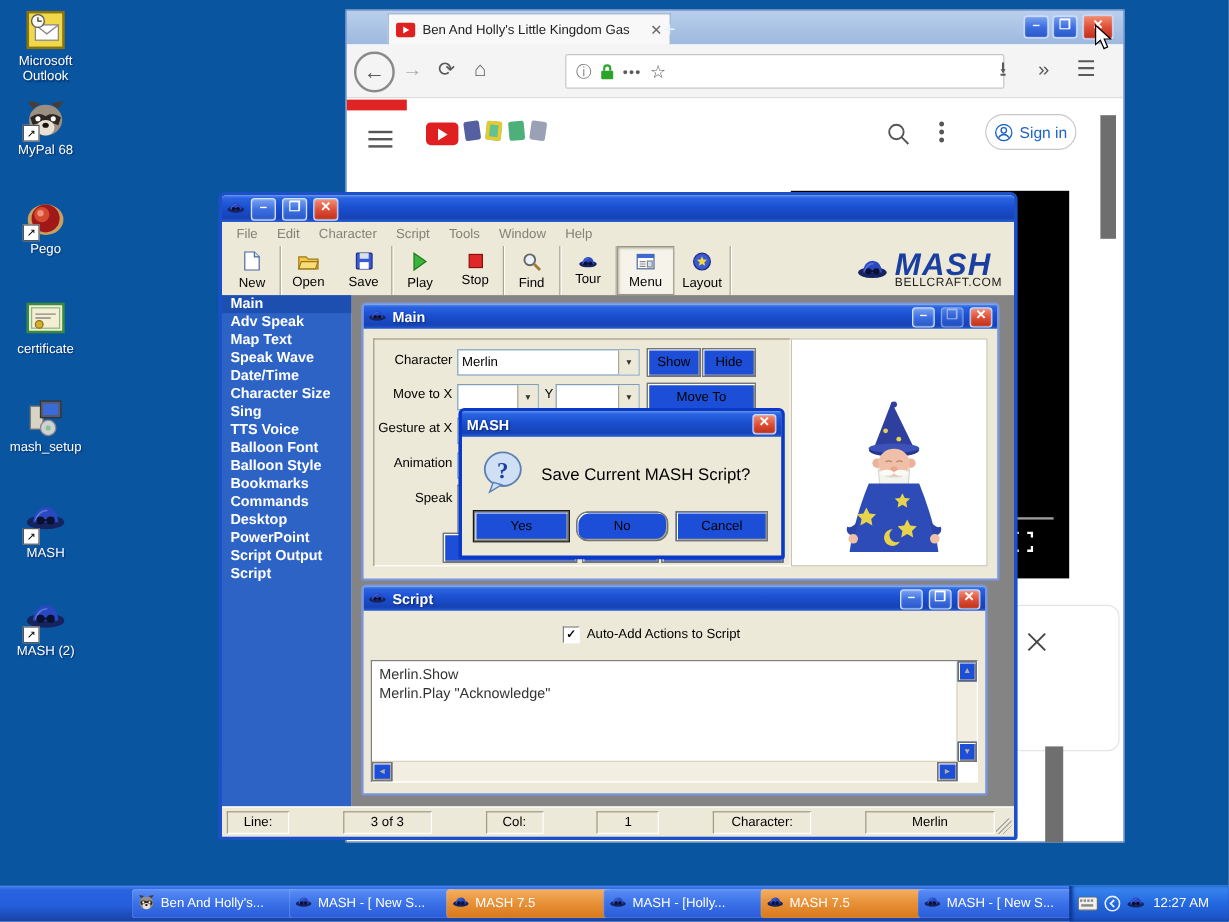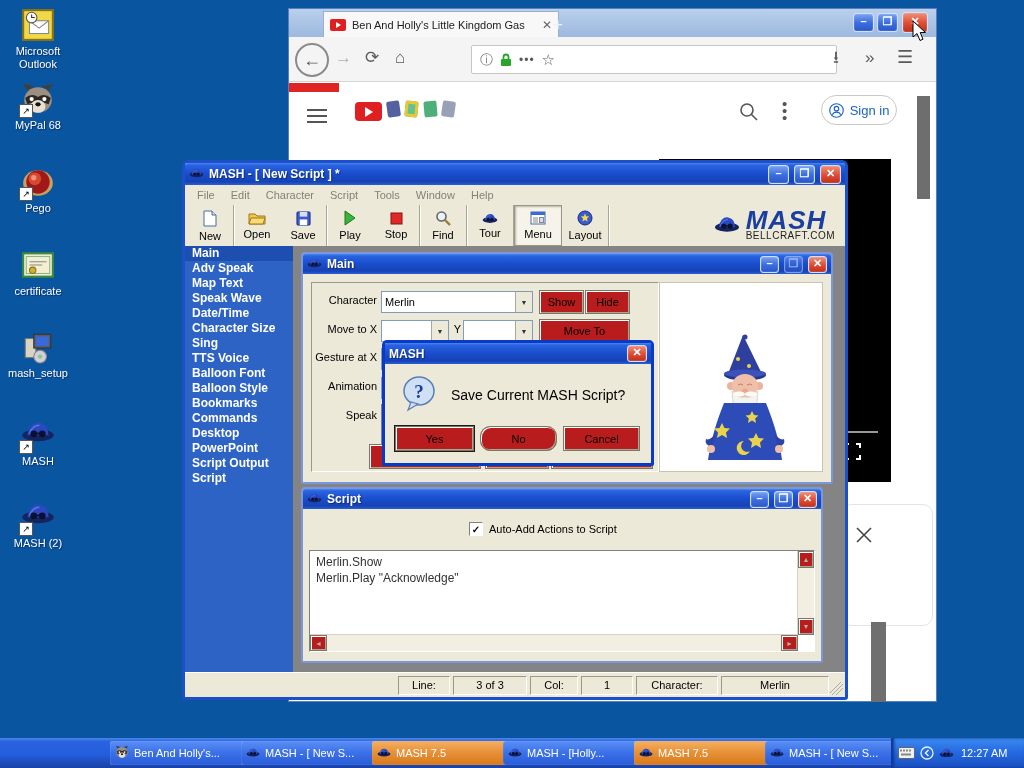--- a/index.html
+++ b/index.html
@@ -17,21 +17,21 @@
 
   
   .titlebar{background:linear-gradient(180deg,#4a86f0 0%,#2a63e0 10%,#1a4fd0 45%,#1642b4 85%,#2a5fd8 100%);
     color:#fff;font-weight:bold;font-size:12px;display:flex;align-items:center;gap:5px;padding:0 4px;}
   .titlebar .ttxt{flex:1;white-space:nowrap;overflow:hidden;text-shadow:1px 1px 1px #0a2a7a;}
   .winbtn{width:19px;height:17px;border-radius:3px;border:1px solid #cfe0ff;color:#fff;font-size:11px;
     font-weight:bold;line-height:15px;text-align:center;
     background:linear-gradient(180deg,#7aa2f0 0%,#3d6fe0 50%,#2a57c8 100%);box-shadow:inset 0 0 1px #fff;}
   .winbtn.close{background:linear-gradient(180deg,#f09078 0%,#e05038 50%,#c03018 100%);}
   .winbtn.disabled{opacity:.55;}
-  .classic-btn{background:#b91c1c;border:1px solid #7a7668;
+  .classic-btn{background:#1d4ed8;border:1px solid #7a7668;
     box-shadow:inset 1px 1px 0 #fff,inset -1px -1px 0 #a9a593;
     font-size:11px;color:#000;display:flex;align-items:center;justify-content:center;}
   .classic-btn.default{outline:1px solid #1a1a1a;}
   .combo{background:#fff;border:1px solid #7f9db9;display:flex;align-items:center;font-size:11px;}
   .combo .cval{flex:1;padding:0 3px;white-space:nowrap;overflow:hidden;}
   .combo .carw{width:16px;align-self:stretch;background:#ece9d8;border-left:1px solid #aca899;
     display:flex;align-items:center;justify-content:center;font-size:7px;color:#333;}
   .sunken{background:#fff;border:1px solid;border-color:#808080 #fff #fff #808080;}
   .etched{border:1px solid;border-color:#9d9a84 #fff #fff #9d9a84;}
   .sep-v{width:1px;background:#a9a593;box-shadow:1px 0 0 #fff;}
@@ -72,21 +72,21 @@
     font-size:11px;color:#000;}
   .tbtn.pressed{background:#f6f4ea;border:1px solid #9a968a;box-shadow:inset 1px 1px 2px #b8b4a4;}
   #mash-logo{margin-left:auto;display:flex;align-items:center;gap:6px;padding-right:10px;}
   #mash-logo .brand{font-size:26px;font-weight:800;font-style:italic;color:#1b3fa0;letter-spacing:1px;line-height:20px;}
   #mash-logo .site{font-size:10px;color:#222;text-align:right;letter-spacing:.5px;}
   #mash-sidebar{position:absolute;left:0;top:83px;width:108px;bottom:24px;background:#2e63c6;overflow:hidden;}
   .side-item{color:#fff;font-weight:bold;font-size:12px;line-height:15px;padding-left:7px;white-space:nowrap;}
   .side-item.sel{background:#1d4fb0;}
   #mash-mdi{position:absolute;left:108px;top:83px;right:0;bottom:24px;background:#848484;}
   #mash-status{position:absolute;left:0;bottom:0;right:0;height:24px;background:#ece9d8;border-top:1px solid #fff;
-    display:flex;align-items:center;justify-content:flex-end;gap:3px;padding:0 16px 0 4px;font-size:11px;}
+    display:flex;align-items:center;justify-content:space-between;gap:3px;padding:0 16px 0 4px;font-size:11px;}
   .stpanel{height:17px;display:flex;align-items:center;justify-content:center;padding:0 6px;}
   .grip{position:absolute;right:2px;bottom:2px;width:13px;height:13px;
     background:linear-gradient(135deg,transparent 40%,#aaa 40%,#aaa 45%,transparent 45%,transparent 55%,#aaa 55%,#aaa 60%,transparent 60%,transparent 70%,#aaa 70%,#aaa 75%,transparent 75%);}
 
   
   .child{position:absolute;background:#ece9d8;border:2px solid #7a96dc;border-radius:4px 4px 2px 2px;}
   .child .titlebar{height:20px;border-radius:2px 2px 0 0;}
   .fieldlbl{position:absolute;font-size:11px;color:#000;text-align:right;}
 
   
@@ -292,21 +292,20 @@
   <div class="abs" id="mash">
     <div class="titlebar" style="height:22px;border-radius:3px 3px 0 0;">
       <span class="tic"><svg width="15" height="10.799999999999999" viewBox="0 0 24 17">
       <ellipse cx="12" cy="12" rx="11" ry="4.2" fill="#15245f"></ellipse>
       <path d="M4.5 12 Q6 2.5 13 3 Q19 3.8 19.5 12 Z" fill="#2a49c0"></path>
       <path d="M6 11 Q8 5 13 5" stroke="#5a78e0" fill="none"></path>
       <circle cx="9" cy="11" r="2.4" fill="#0a1030"></circle>
             <circle cx="15" cy="11" r="2.4" fill="#0a1030"></circle>
       <rect x="10.5" y="10.2" width="3" height="1.2" fill="#0a1030"></rect>
           </svg></span>
-      <span class="ttxt">MASH - [ New Script ] *</span>
       <span class="winbtn">–</span>
       <span class="winbtn">❐</span>
       <span class="winbtn close">✕</span>
     </div>
     <div id="mash-menubar">
         <span>File</span>
         <span>Edit</span>
         <span>Character</span>
         <span>Script</span>
         <span>Tools</span>

